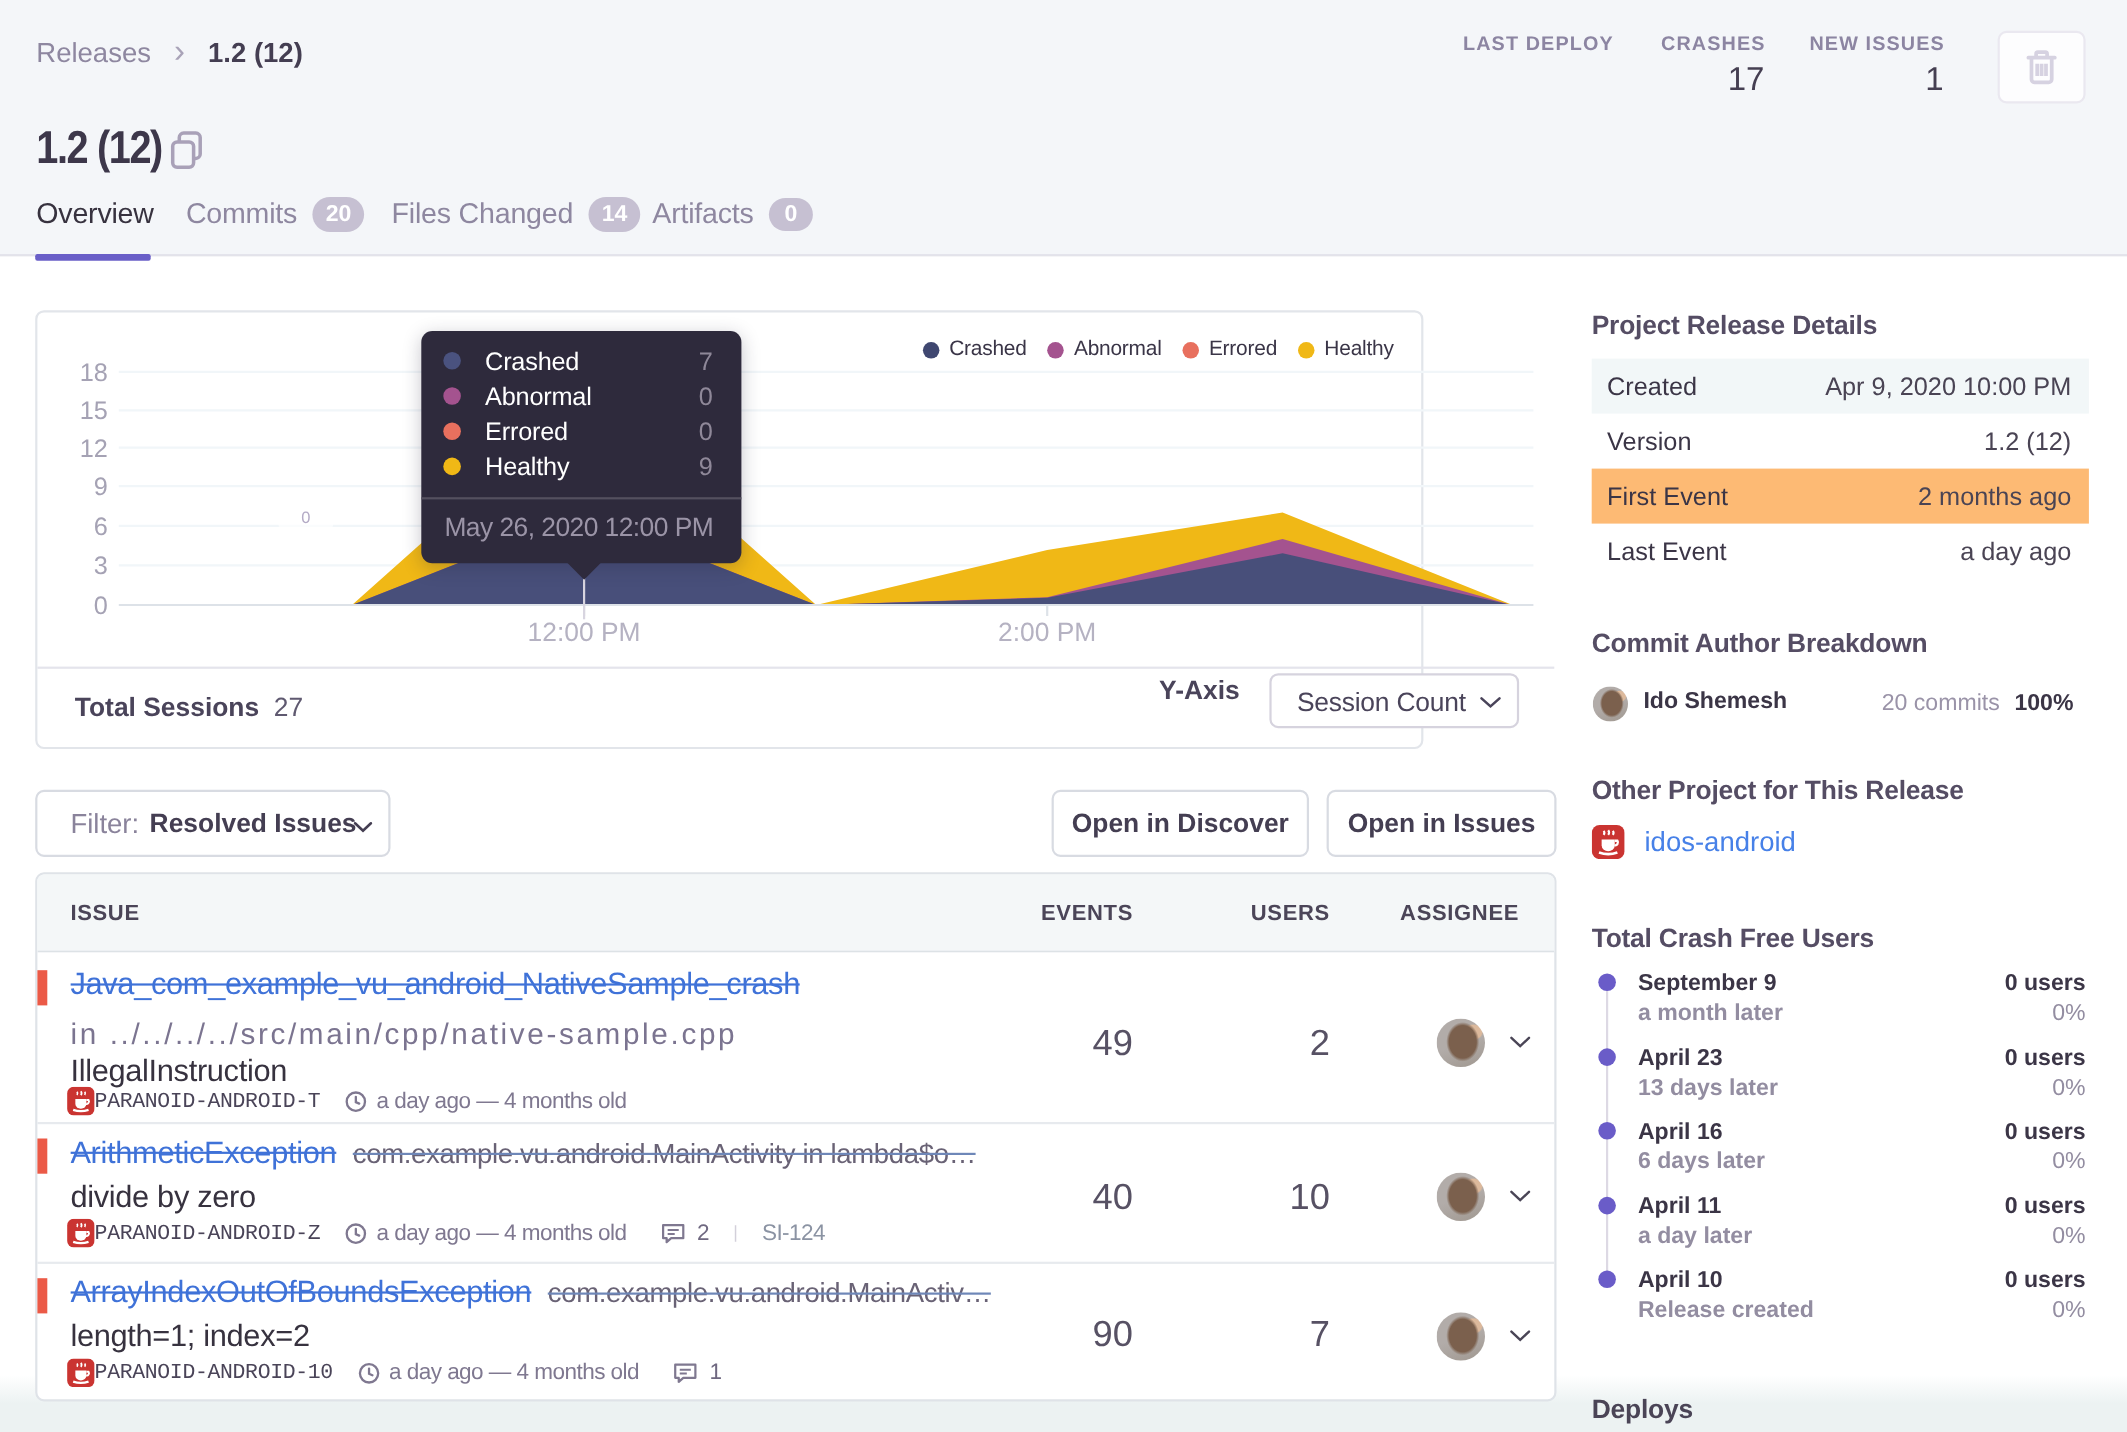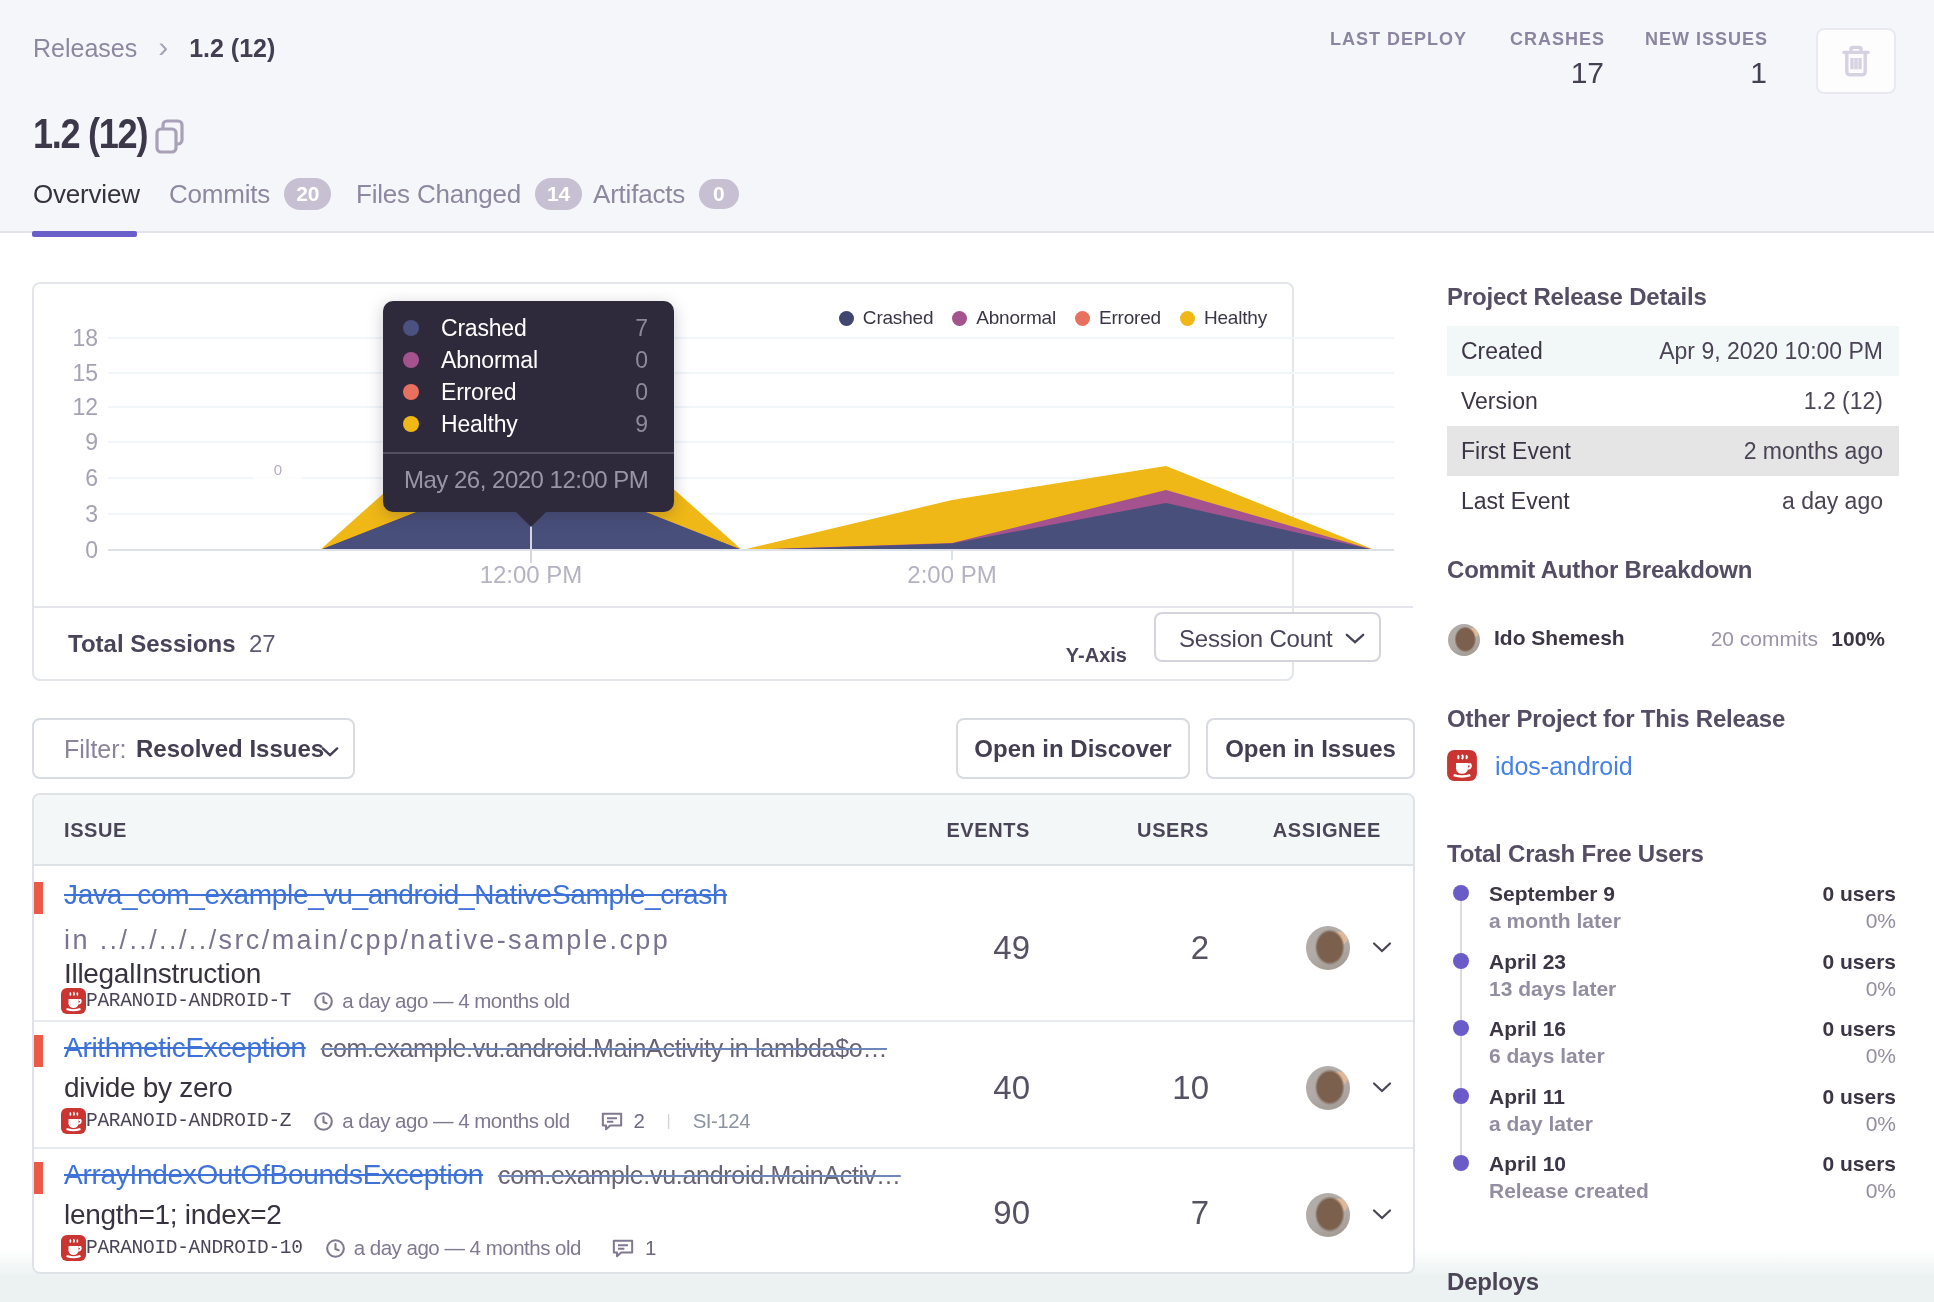--- a/index.html
+++ b/index.html
@@ -154,21 +154,21 @@
           <span class="tdot" style="background:#f0b816"></span>
           <span class="tlab">Healthy</span>
           <span class="tval">9</span>
         </div>
       <div style="border-top:2px solid #54505f;margin:12px 0 0 0;padding:12px 0 0 21px;color:#9b94a7;font-size:24px;letter-spacing:-0.5px;white-space:nowrap">May 26, 2020 12:00 PM</div>
       <div style="position:absolute;left:132px;bottom:-15px;width:0;height:0;border-left:16px solid transparent;border-right:16px solid transparent;border-top:16px solid #2e2a3c"></div>
     </div>
 
     <div style="position:absolute;left:0;top:322px;width:1379px;height:73px;border-top:2px solid #e4e4ec">
       <div style="position:absolute;left:34px;top:22px;font-size:24px"><b style="color:#4a445a">Total Sessions</b>&nbsp;&nbsp;<span style="color:#5f5970">27</span></div>
-      <div style="position:absolute;right:286px;top:36px;font-size:20px;font-weight:700;color:#4a445a">Y-Axis</div>
+      <div style="position:absolute;right:286px;top:6px;font-size:24px;font-weight:700;color:#4a445a">Y-Axis</div>
       <div style="position:absolute;right:32px;top:4px;width:227px;height:50px;border:2px solid #d6d3de;border-radius:8px;background:#fff">
         <span style="position:absolute;left:23px;top:11px;font-size:24px;color:#4a445a;letter-spacing:-0.2px">Session Count</span>
         <svg style="position:absolute;right:14px;top:18px" width="20" height="13" viewBox="0 0 22 14">
             <path d="M2 3 L11 11 L20 3" fill="none" stroke="#4a445a" stroke-width="2.6" stroke-linecap="round"></path>
           </svg>
       </div>
     </div>
   </div>
 
   <div class="btn" style="left:32px;top:718px;width:323px;height:61px;text-align:left">
@@ -287,29 +287,29 @@
 
   <div class="shead" style="top:283px">Project Release Details</div>
   <div class="srow" style="top:326px;background:#f2f7f8">
       <span class="sl">Created</span>
       <span class="sv">Apr 9, 2020 10:00 PM</span>
     </div>
   <div class="srow" style="top:376px">
       <span class="sl">Version</span>
       <span class="sv">1.2 (12)</span>
     </div>
-  <div class="srow" style="top:426px;background:#e5e5e5">
+  <div class="srow" style="top:426px;background:#fdba74">
       <span class="sl">First Event</span>
       <span class="sv">2 months ago</span>
     </div>
   <div class="srow" style="top:476px">
       <span class="sl">Last Event</span>
       <span class="sv">a day ago</span>
     </div>
-  <div class="shead" style="top:556px">Commit Author Breakdown</div>
+  <div class="shead" style="top:572px">Commit Author Breakdown</div>
   <div class="abs" style="left:1447px;top:622px;width:452px;height:36px">
     <span class="avatar" style="left:1px;top:2px;width:32px;height:32px"></span>
     <span style="position:absolute;left:47px;top:4px;font-size:21px;font-weight:700;color:#3b3546">Ido Shemesh</span>
     <span style="position:absolute;right:81px;top:5px;font-size:21px;color:#9a93a8">20 commits</span>
     <span style="position:absolute;right:14px;top:5px;font-size:21px;font-weight:700;color:#3b3546">100%</span>
   </div>
   <div class="shead" style="top:705px">Other Project for This Release</div>
   <div class="abs" style="left:1447px;top:750px;width:452px;height:34px">
     <svg width="30" height="31" viewBox="0 0 25 26" style="position:absolute;left:0;top:0">
         <rect width="25" height="26" rx="6" fill="#ca3431"></rect>

